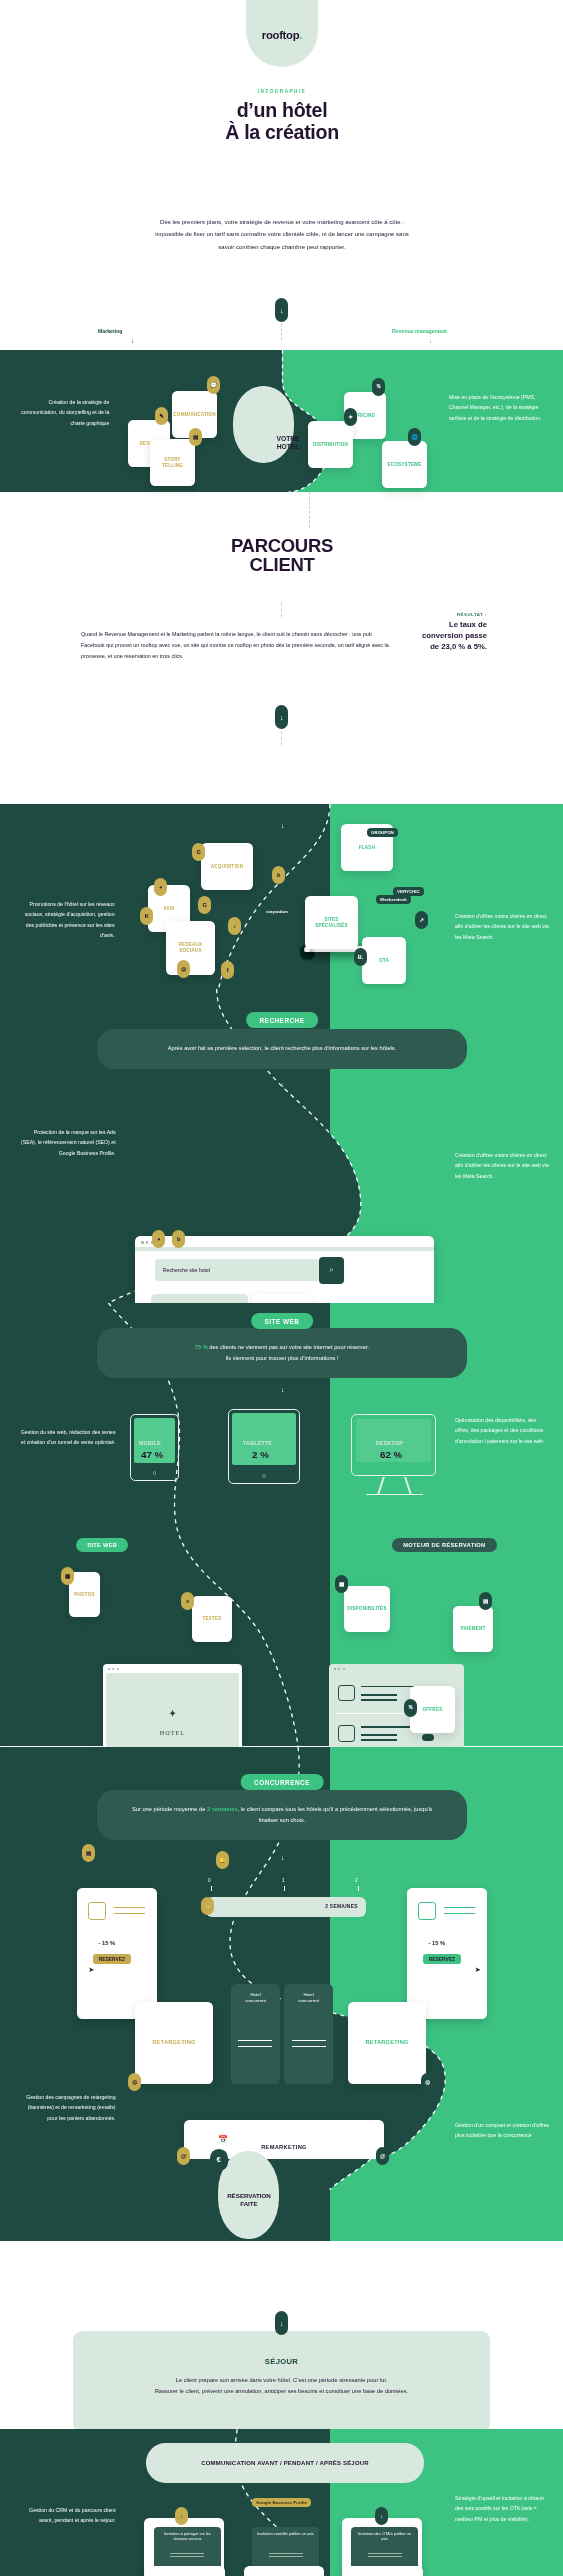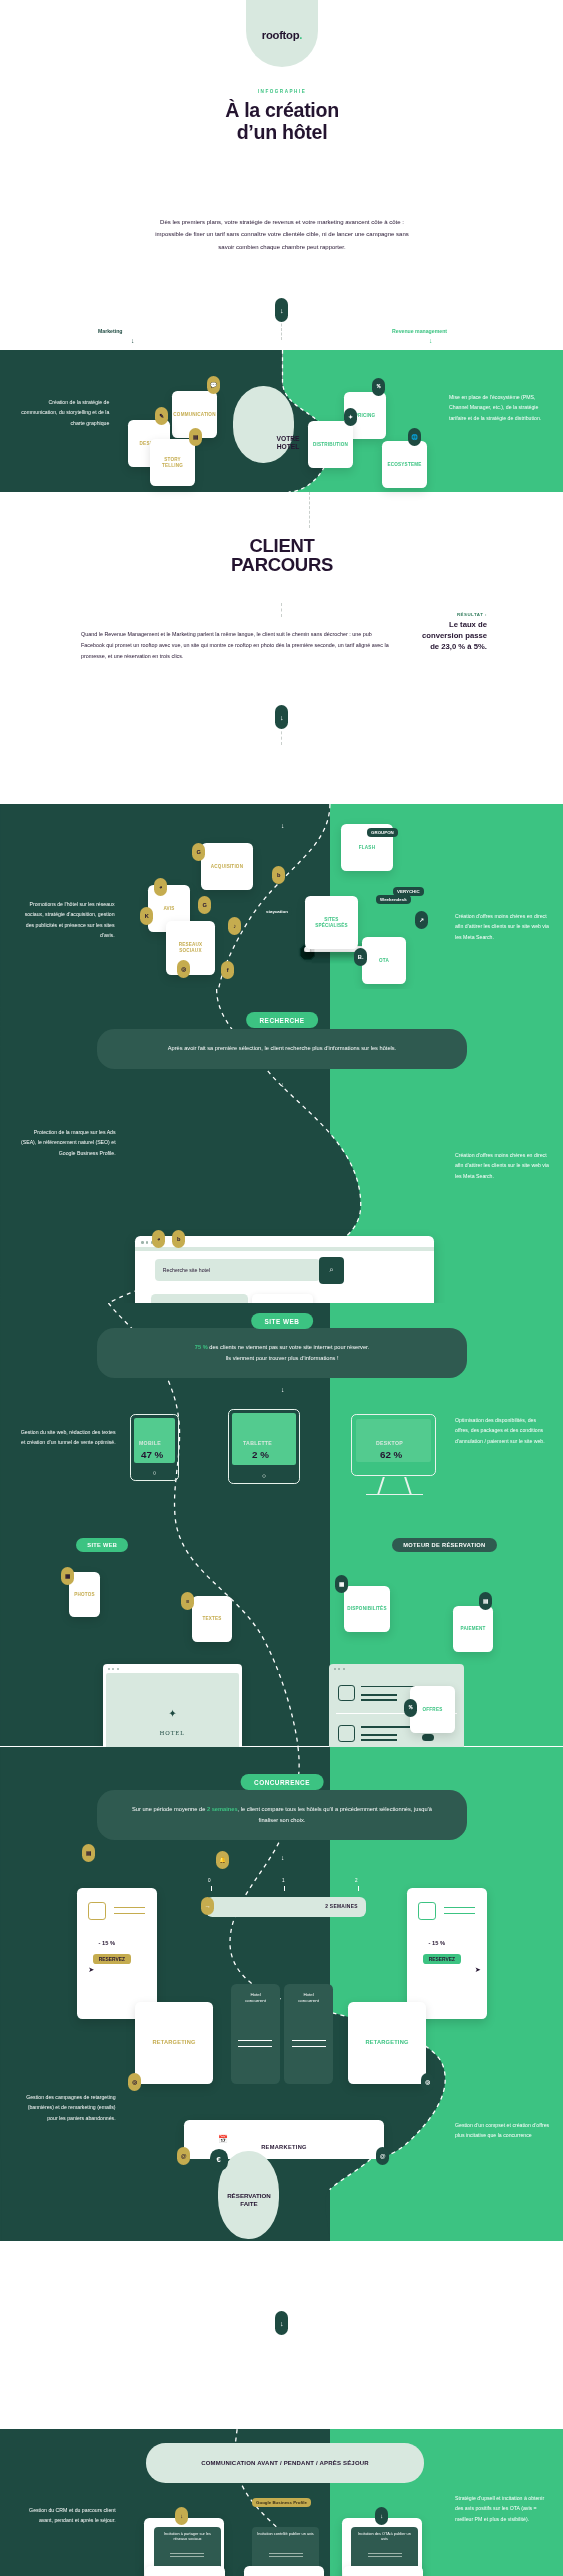--- a/index.html
+++ b/index.html
@@ -199,22 +199,22 @@
 </style>
 </head>
 <body>
 
 <div class="page">
 
   <div class="logo-blob"></div>
   <div class="logo-text"><span>rooftop</span><span class="dot">.</span></div>
   <div class="kicker">INFOGRAPHIE</div>
   <div class="h1">
+    <div>d’un hôtel</div>
     <div>À la création</div>
-    <div>d’un hôtel</div>
   </div>
   <div class="intro">Dès les premiers plans, votre stratégie de revenus et votre marketing avancent côte à côte : impossible de fixer un tarif sans connaître votre clientèle cible, ni de lancer une campagne sans savoir combien chaque chambre peut rapporter.</div>
 
   <div class="pill-arrow" style="left:275px; top:298px;">↓</div>
   <div class="dashed-v" style="left:281px; top:319px; height:20.6px;"></div>
 
   <div class="col-label" style="left:98px; top:328px; color:#1e4a41;">Marketing</div>
   <div class="col-label" style="left:392px; top:328px; color:#3cc382;">Revenue management</div>
   <div class="arrow-sm" style="left:131px; top:337px; color:#1e4a41;">↓</div>
   <div class="arrow-sm" style="left:429px; top:337px; color:#3cc382;">↓</div>
@@ -262,22 +262,22 @@
   <div class="badge dk" style="left:344px; top:408px;">✦</div>
 
   <div class="card grn" style="left:382px; top:441px; width:45px; height:47px;">
       <span>ECOSYSTEME</span>
     </div>
   <div class="badge dk" style="left:408px; top:428px;">🌐</div>
 
   <div class="dashed-v" style="left:309px; top:492px; height:36px;"></div>
 
   <div class="h2" style="top:536px;">
+    <div>PARCOURS</div>
     <div>CLIENT</div>
-    <div>PARCOURS</div>
   </div>
   <div class="dashed-v" style="left:281px; top:603px; height:14.4px;"></div>
 
   <div class="body-left" style="left:81px; top:629px; width:309px;">Quand le Revenue Management et le Marketing parlent la même langue, le client suit le chemin sans décrocher : une pub Facebook qui promet un rooftop avec vue, un site qui montre ce rooftop en photo dès la première seconde, un tarif aligné avec la promesse, et une réservation en trois clics.</div>
   <div class="result-box" style="left:415px; top:612px;">
     <div class="result-label">RÉSULTAT :</div>
     <div class="result-value">Le taux de conversion passe de 23,0 % à 5%.</div>
   </div>
   <div class="dashed-v" style="left:281px; top:726px; height:18.5px;"></div>
 
@@ -662,20 +662,27 @@
 
   <div class="res-blob" style="left:218px;top:2151px;"></div>
   <div class="cal-blob" style="left:211px;top:2122px;">📅</div>
   <div class="badge dk" style="left:210px;top:2149px;width:17.5px;height:21.6px;border-radius:8.8px;font-size:7.7px;">€</div>
   <div class="res-label" style="left:208px;top:2192px;width:82px;">
     <div>RÉSERVATION</div>
     <div>FAITE</div>
   </div>
 
   <div class="pill-arrow" style="left:275px;top:2311px;">↓</div>
+  <div class="mint-panel" style="top:2331px; height:102px; padding:26px 31px 0;">
+    <div class="mp-title">SÉJOUR</div>
+    <div class="mp-body">
+      <div>Le client prépare son arrivée dans votre hôtel. C’est une période stressante pour lui.</div>
+      <div>Rassurer le client, prévenir une annulation, anticiper ses besoins et constituer une base de données.</div>
+    </div>
+  </div>
 
   <div class="band" style="top:2429px; height:289px;">
     <div class="half-l" style="width:330px;"></div>
     <div class="half-r" style="width:234px;"></div>
     <svg width="564" height="289" style="position:absolute;left:0;top:0;" viewBox="0 0 1094 560">
       <path d="M460,0 C455,40 450,70 470,110 C500,170 560,200 590,250 C620,300 640,340 640,380 C640,420 560,440 470,450 C380,460 300,480 250,520 C225,540 215,555 210,560 L0,560 L0,0 Z" fill="#1e4a41"></path>
       <path d="M460,0 C455,40 450,70 470,110 C500,170 560,200 590,250 C620,300 640,340 640,380 C640,420 560,440 470,450 C380,460 300,480 250,520 C225,540 215,555 210,560" fill="none" stroke="#ffffff" stroke-width="2.5" stroke-dasharray="8 8"></path>
     </svg>
   </div>
 

